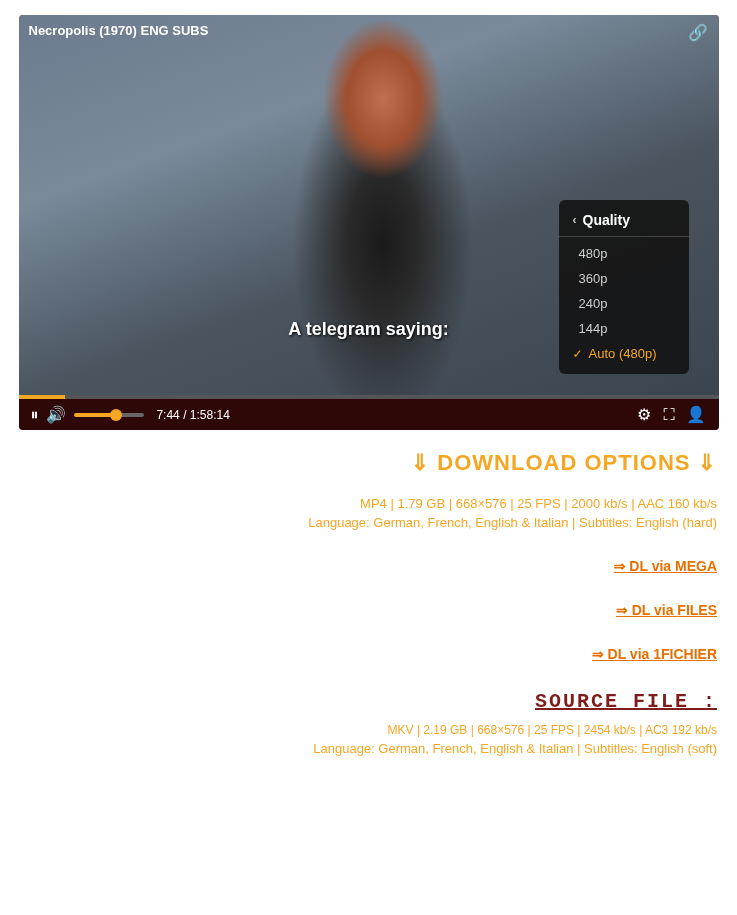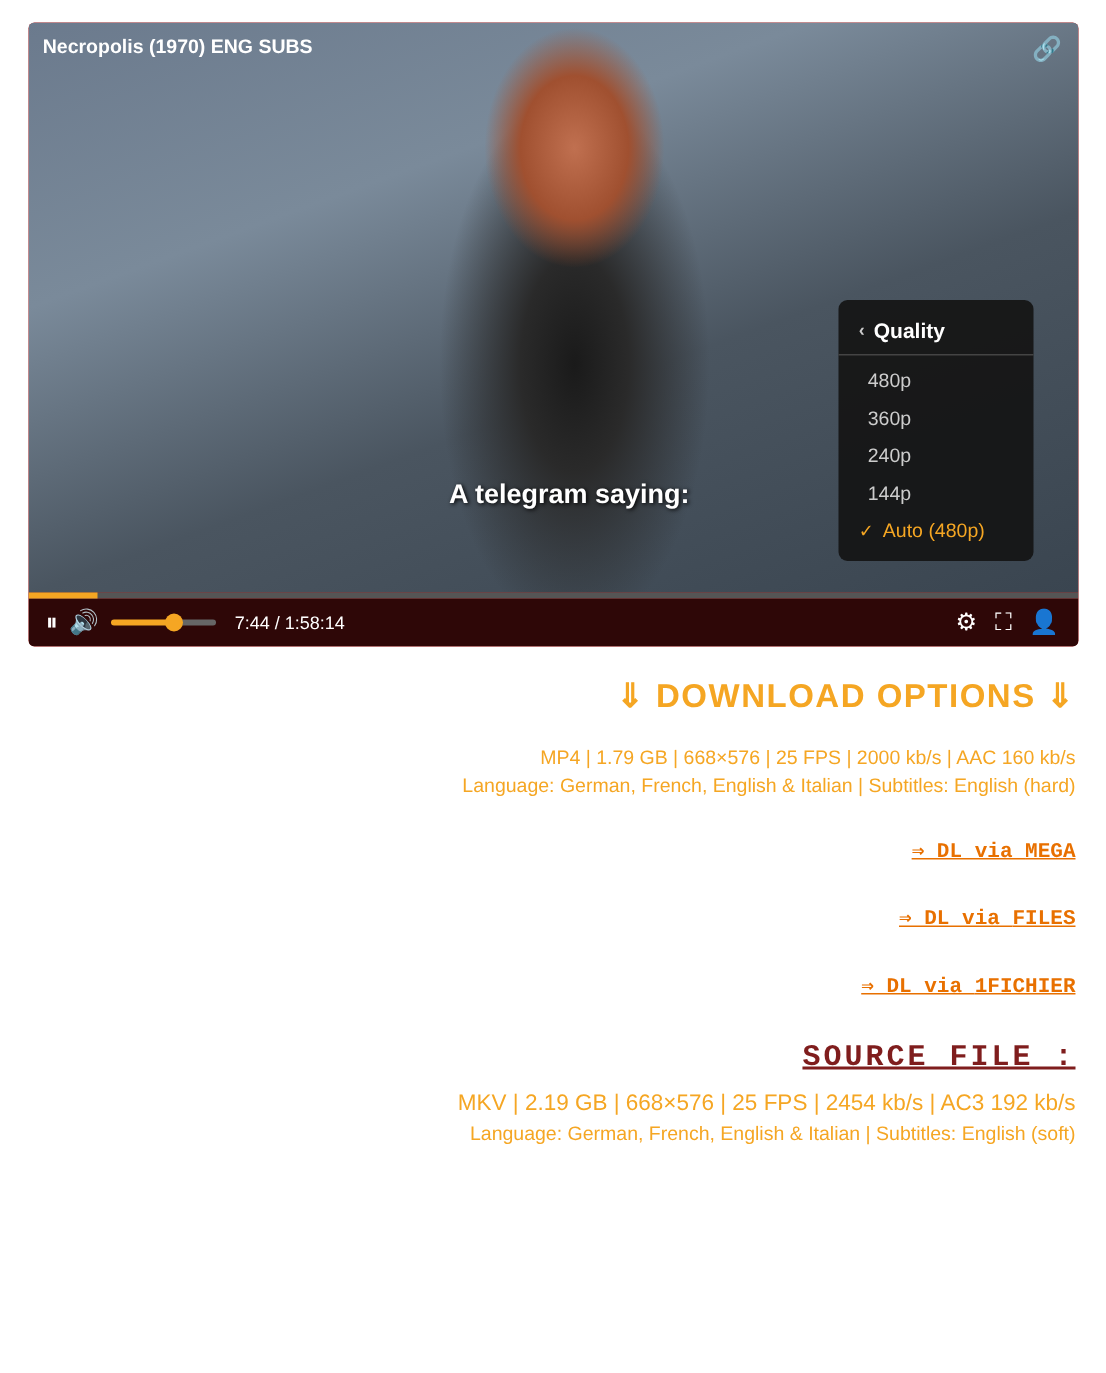--- a/index.html
+++ b/index.html
@@ -42,21 +42,20 @@
     .subtitle-text {
       position: absolute;
       bottom: 55px;
       left: 50%;
       transform: translateX(-50%);
       color: #fff;
       font-size: 18px;
       font-weight: bold;
       text-shadow: 1px 1px 3px #000;
       white-space: nowrap;
-      margin-left: 11px;
     }
 
     
     .video-title-bar {
       position: absolute;
       top: 8px;
       left: 10px;
       color: #fff;
       font-size: 13px;
       font-weight: bold;
@@ -218,21 +217,20 @@
       font-size: 13px;
       margin-bottom: 18px;
     }
 
     .dl-link {
       display: block;
       margin: 28px auto;
       font-size: 14px;
       color: #e87000;
       text-decoration: none;
-      font-family: Liberation Mono, monospace;
     }
 
     .dl-link span {
       text-decoration: underline;
       font-weight: bold;
     }
 
     .no-adblocker {
       font-size: 11px;
       color: #666;
@@ -249,21 +247,21 @@
       font-weight: bold;
       text-decoration: underline;
       color: #7f1d1d;
       margin: 10px 0 10px;
       font-family: 'Courier New', monospace;
       letter-spacing: 2px;
     }
 
     .source-info {
       color: #f5a623;
-      font-size: 15px;
+      font-size: 12px;
       margin-bottom: 4px;
     }
 
     .source-lang {
       color: #f5a623;
       font-size: 13px;
     }
   </style>
 </head>
 <body>

